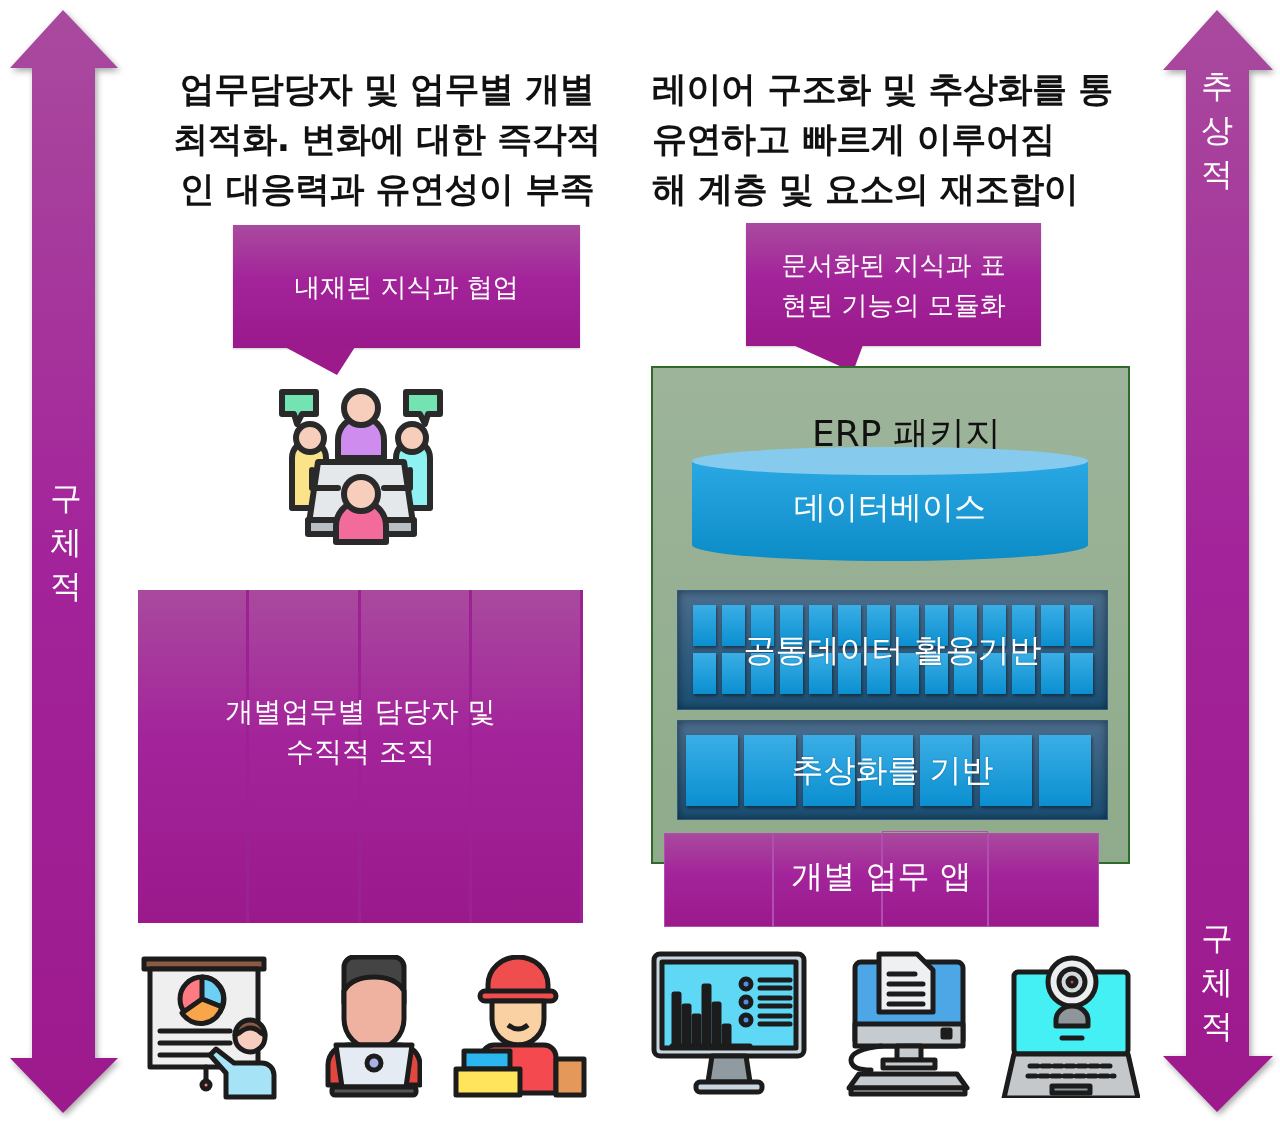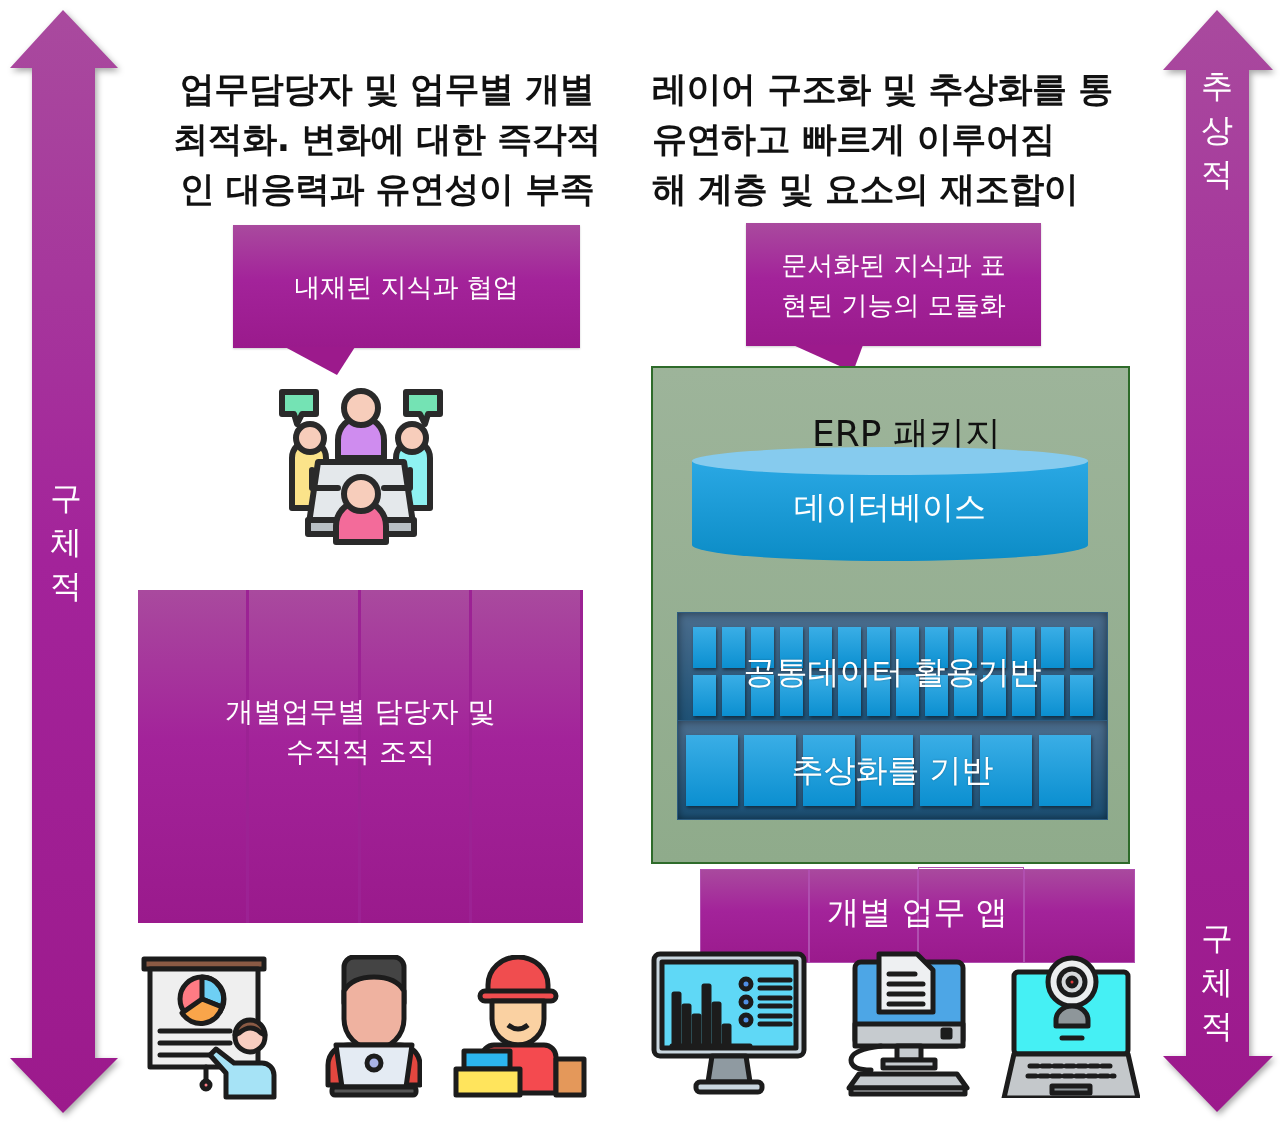--- a/index.html
+++ b/index.html
@@ -33,21 +33,21 @@
 
     .db { position: absolute; left: 690px; top: 445px; width: 400px; height: 118px; }
     .db-text { position: absolute; left: 690px; top: 486px; width: 400px; text-align: center; color: #fff; font-size: 32px; }
 
     .layer { position: absolute; background: linear-gradient(to bottom, #4b6d8d, #1a4e72); border: 1px solid #2c5b7f; box-sizing: border-box;
       box-shadow: inset 0 0 8px rgba(0,0,0,0.5); }
     .tile { position: absolute; background: linear-gradient(to bottom, #3aaee6, #0b8fd0); box-shadow: 1px 2px 3px rgba(0,0,0,0.45); }
     .layer-text { position: absolute; left: 0; width: 100%; text-align: center; color: #fff; font-size: 32px;
       text-shadow: 0 0 2px rgba(0,0,0,0.3); }
 
-    .apps { position: absolute; left: 700px; top: 833px; width: 435px; height: 94px; margin-top: 36px; }
+    .apps { position: absolute; left: 664px; top: 833px; width: 435px; height: 94px; }
     .app-seg { position: absolute; top: 0; height: 94px; border: 1px solid #b04fb0; box-sizing: border-box; }
     .apps-text { position: absolute; left: 0; top: 22px; width: 100%; text-align: center; color: #fff; font-size: 32px; }
 
     .icon-box { position: absolute; }
   </style>
 </head>
 <body>
 
 <svg class="arrow-svg" style="left:10px; top:8px;" width="110" height="1110" viewBox="0 0 110 1110">
   <defs>
@@ -204,21 +204,21 @@
     <linearGradient id="dbg" x1="0" y1="0" x2="0" y2="1">
       <stop offset="0" stop-color="#2aa8e4"></stop>
         <stop offset="1" stop-color="#0c8cc6"></stop>
     </linearGradient>
   </defs>
   <path d="M2,16 v84 a198,16 0 0 0 396,0 v-84 z" fill="url(#dbg)"></path>
   <ellipse cx="200" cy="16" rx="198" ry="14" fill="#86cbee"></ellipse>
 </svg>
 <div class="db-text">데이터베이스</div>
 
-<div class="layer" style="left:677px; top:590px; width:431px; height:120px;margin-top:22px;">
+<div class="layer" style="left:677px; top:590px; width:431px; height:120px;">
   <div id="tiles-a">
       <div class="tile" style="left: 15px; top: 14px; width: 23px; height: 41px;"></div>
       <div class="tile" style="left: 44px; top: 14px; width: 23px; height: 41px;"></div>
       <div class="tile" style="left: 73px; top: 14px; width: 23px; height: 41px;"></div>
       <div class="tile" style="left: 102px; top: 14px; width: 23px; height: 41px;"></div>
       <div class="tile" style="left: 131px; top: 14px; width: 23px; height: 41px;"></div>
       <div class="tile" style="left: 160px; top: 14px; width: 23px; height: 41px;"></div>
       <div class="tile" style="left: 189px; top: 14px; width: 23px; height: 41px;"></div>
       <div class="tile" style="left: 218px; top: 14px; width: 23px; height: 41px;"></div>
       <div class="tile" style="left: 247px; top: 14px; width: 23px; height: 41px;"></div>

